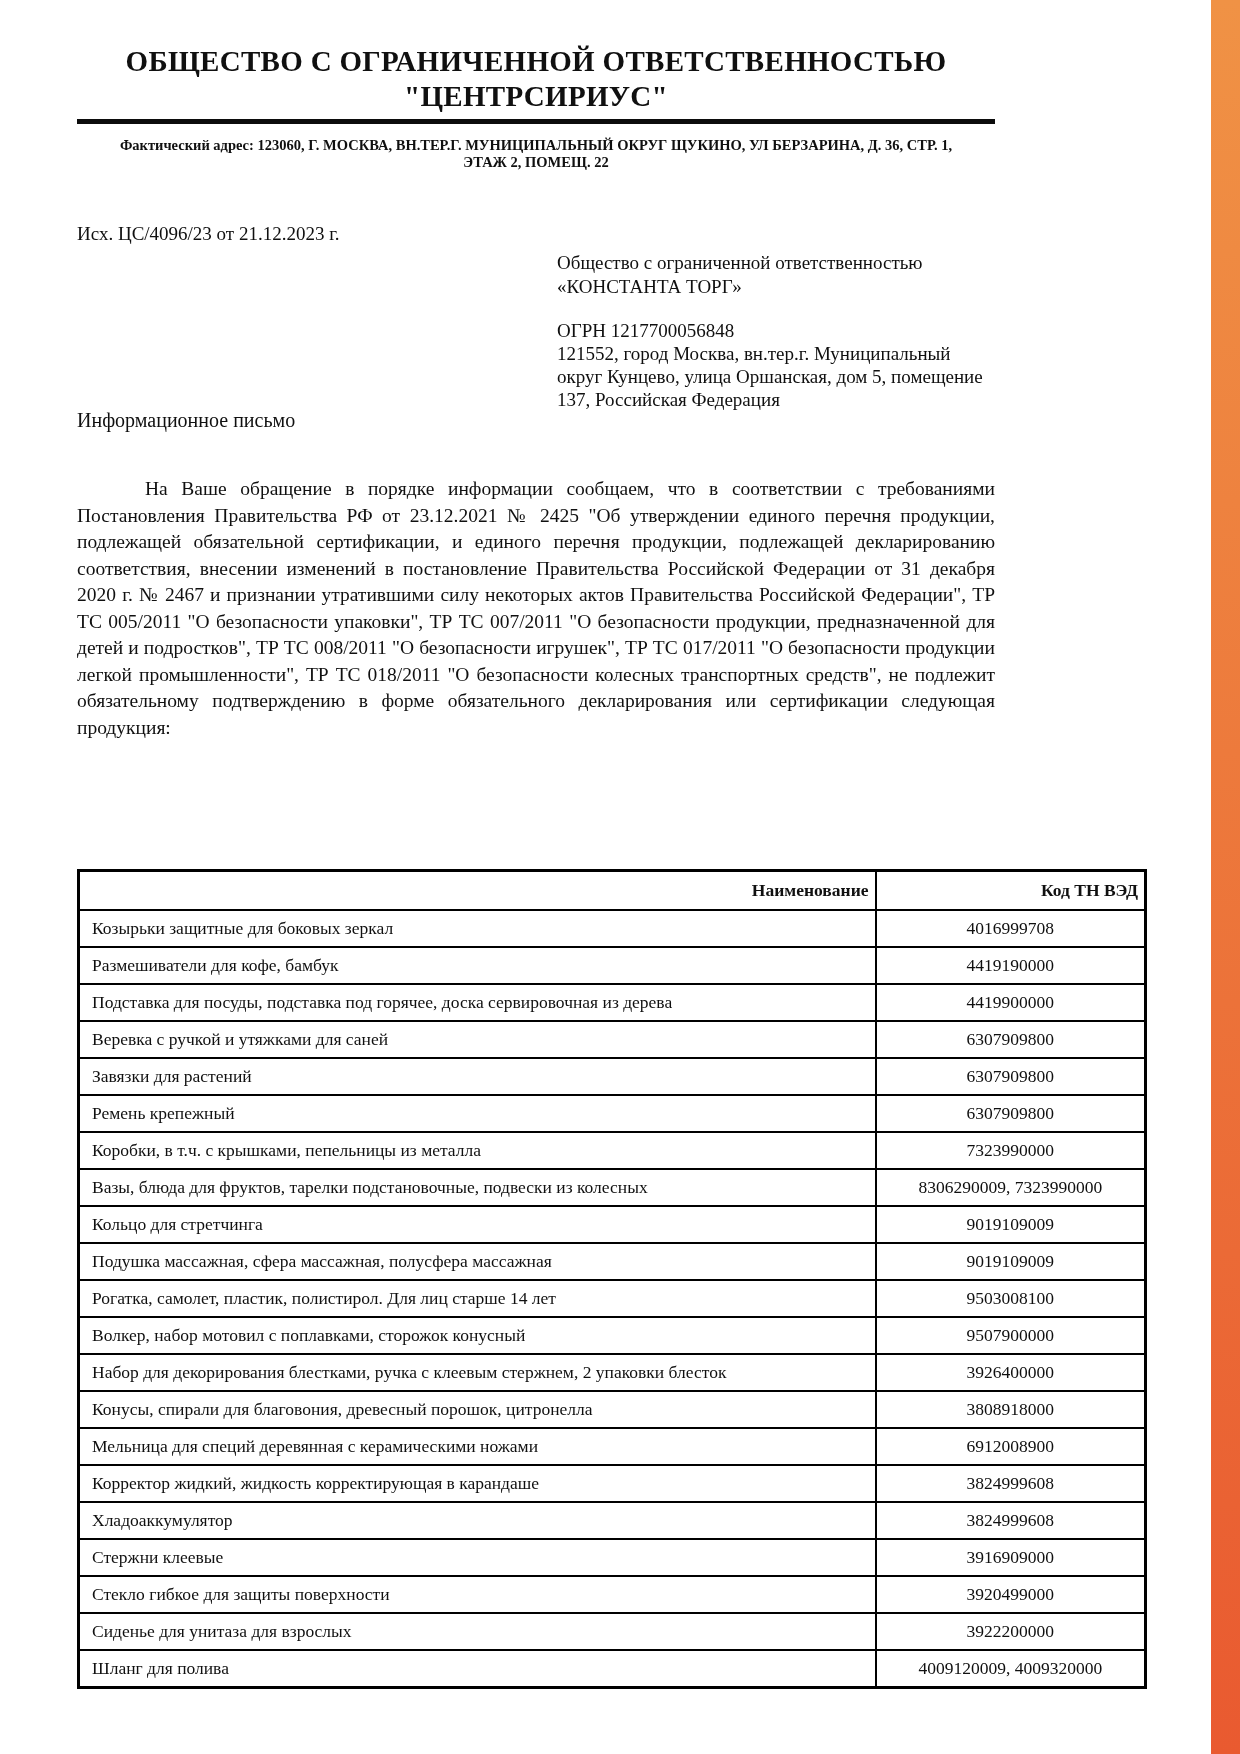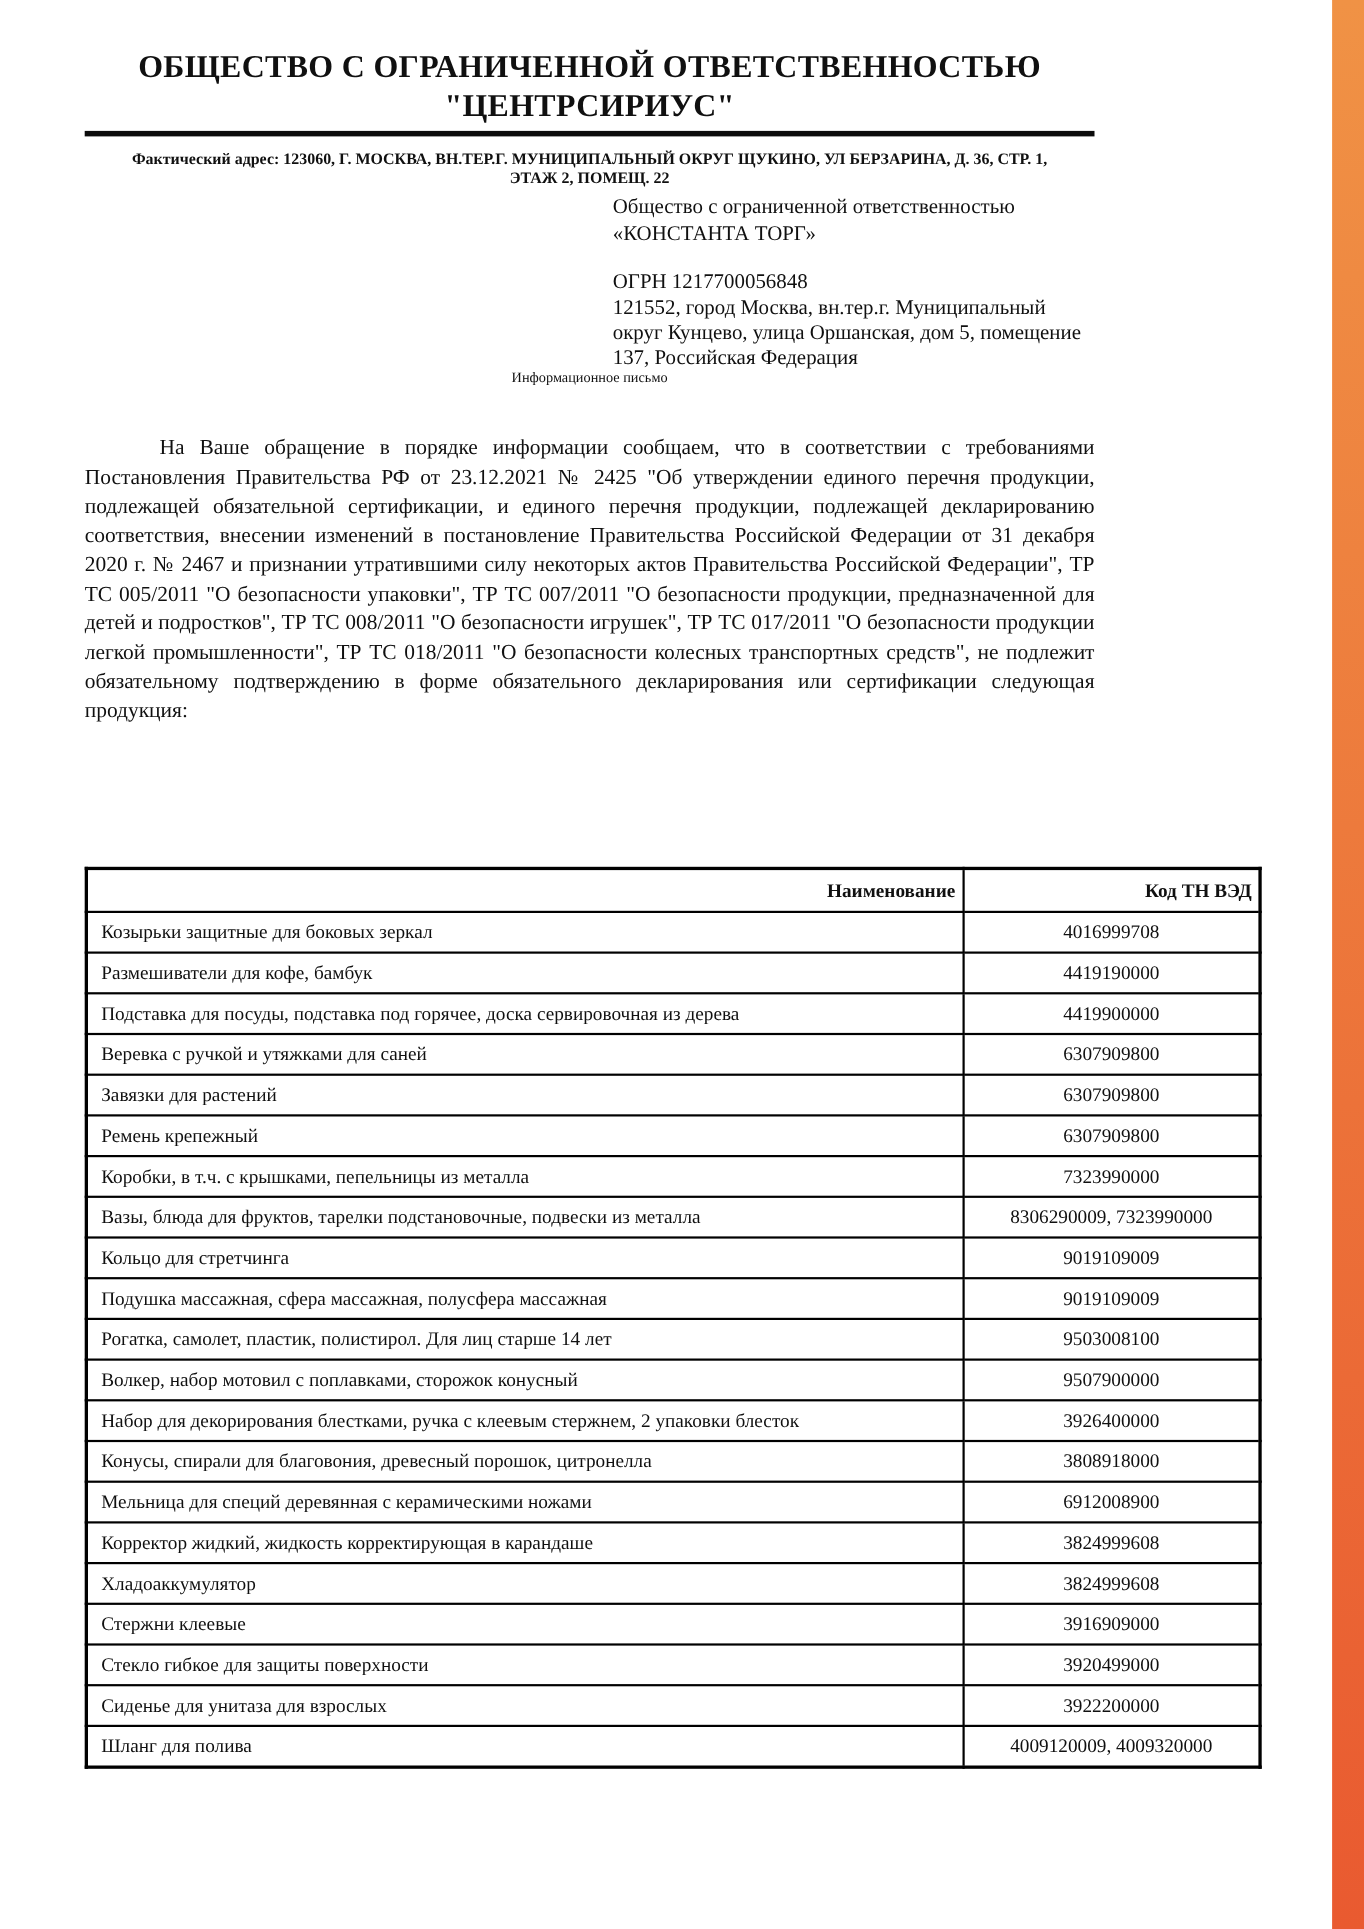--- a/index.html
+++ b/index.html
@@ -24,21 +24,21 @@
   .letterhead-address {
     text-align:center; font-weight:bold; font-size:14.5px; line-height:1.2;
     margin-top:13px; padding:0 38px;
   }
   .ref-line { margin-top:52px; font-size:19px; }
   .recipient {
     margin-left:480px; margin-top:6px; width:442px;
     font-size:19px; line-height:1.22;
   }
   .recipient .gap { height:21px; }
-  .doc-type { text-align:center; font-size:13px; margin-top:-2px; }
+  .doc-type { text-align:left; font-size:20px; margin-top:-2px; }
   .body-par {
     margin-top:44px; font-size:19.5px; line-height:26.5px;
     text-align:justify; text-indent:68px;
   }
   table.products {
     border-collapse:collapse; margin-top:128px; width:1067px;
     table-layout:fixed; border:3px solid #000;
   }
   table.products th, table.products td {
     border:2.5px solid #000; font-size:17.5px; overflow:hidden;
@@ -59,20 +59,21 @@
   <div class="text-area">
     <div class="title">
       <div>ОБЩЕСТВО С ОГРАНИЧЕННОЙ ОТВЕТСТВЕННОСТЬЮ</div>
       <div>"ЦЕНТРСИРИУС"</div>
     </div>
     <div class="rule"></div>
     <div class="letterhead-address">Фактический адрес: 123060, Г. МОСКВА, ВН.ТЕР.Г. МУНИЦИПАЛЬНЫЙ ОКРУГ ЩУКИНО, УЛ БЕРЗАРИНА, Д. 36, СТР. 1, ЭТАЖ 2, ПОМЕЩ. 22</div>
   </div>
 
   <div class="text-area">
+    <div class="ref-line">Исх. ЦС/4096/23 от 21.12.2023 г.</div>
 
     <div class="recipient">
       <div>Общество с ограниченной ответственностью</div>
       <div>«КОНСТАНТА ТОРГ»</div>
       <div class="gap"></div>
       <div>ОГРН 1217700056848</div>
       <div>121552, город Москва, вн.тер.г. Муниципальный округ Кунцево, улица Оршанская, дом 5, помещение 137, Российская Федерация</div>
     </div>
 
     <div class="doc-type">Информационное письмо</div>
@@ -114,21 +115,21 @@
         </tr>
         <tr>
           <td>Ремень крепежный</td>
           <td class="code">6307909800</td>
         </tr>
         <tr>
           <td>Коробки, в т.ч. с крышками, пепельницы из металла</td>
           <td class="code">7323990000</td>
         </tr>
         <tr>
-          <td>Вазы, блюда для фруктов, тарелки подстановочные, подвески из металла</td>
+          <td>Вазы, блюда для фруктов, тарелки подстановочные, подвески из колесных</td>
           <td class="code">8306290009, 7323990000</td>
         </tr>
         <tr>
           <td>Кольцо для стретчинга</td>
           <td class="code">9019109009</td>
         </tr>
         <tr>
           <td>Подушка массажная, сфера массажная, полусфера массажная</td>
           <td class="code">9019109009</td>
         </tr>

